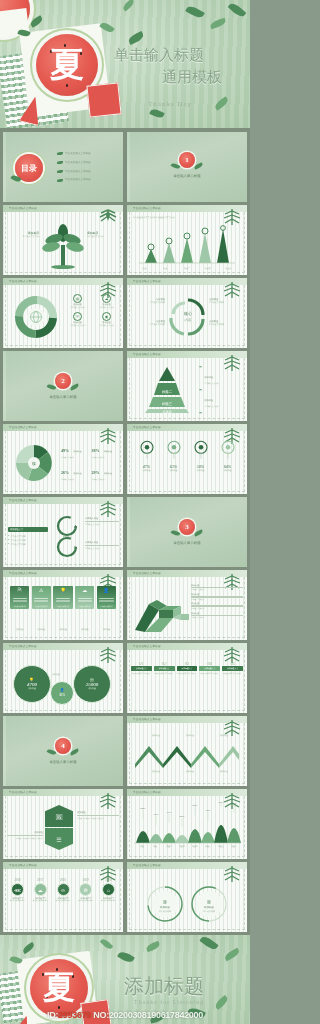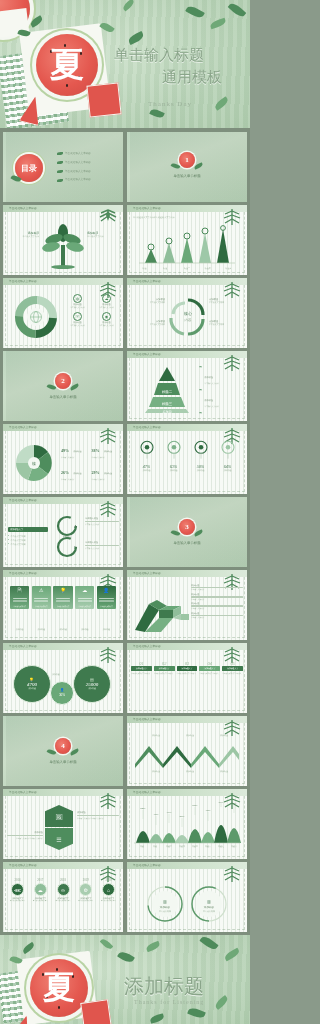--- a/index.html
+++ b/index.html
@@ -880,14 +880,18 @@
     <div class="leaf lt" style="left:224px;top:16px;width:16px;height:7px;transform:rotate(-28deg);"></div>
     <div class="leaf" style="left:188px;top:74px;width:17px;height:8px;transform:rotate(22deg);"></div>
     <div class="leaf lt" style="left:214px;top:64px;width:15px;height:7px;transform:rotate(-40deg);"></div>
     <div class="leaf" style="left:150px;top:80px;width:14px;height:7px;transform:rotate(-15deg);"></div>
     <div class="leaf lt" style="left:100px;top:6px;width:13px;height:6px;transform:rotate(45deg);"></div>
 
     <div class="ctitle" style="left:124px;top:38px;font-size:20px;">添加标题</div>
     <div class="csub" style="left:134px;top:64px;font-size:6px;">Thanks for Listening</div>
   </div>
 
+  <div class="wm">
+    <span>ID:</span><span class="wmid">2993679</span>
+    <span>NO:</span><span>20200308190617842000</span>
+  </div>
 
 </div>
 
 </body></html>

